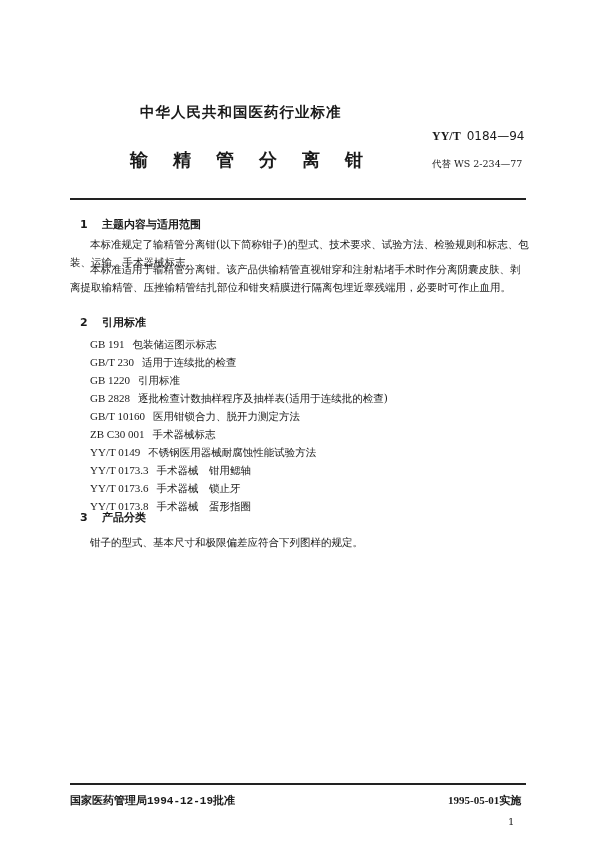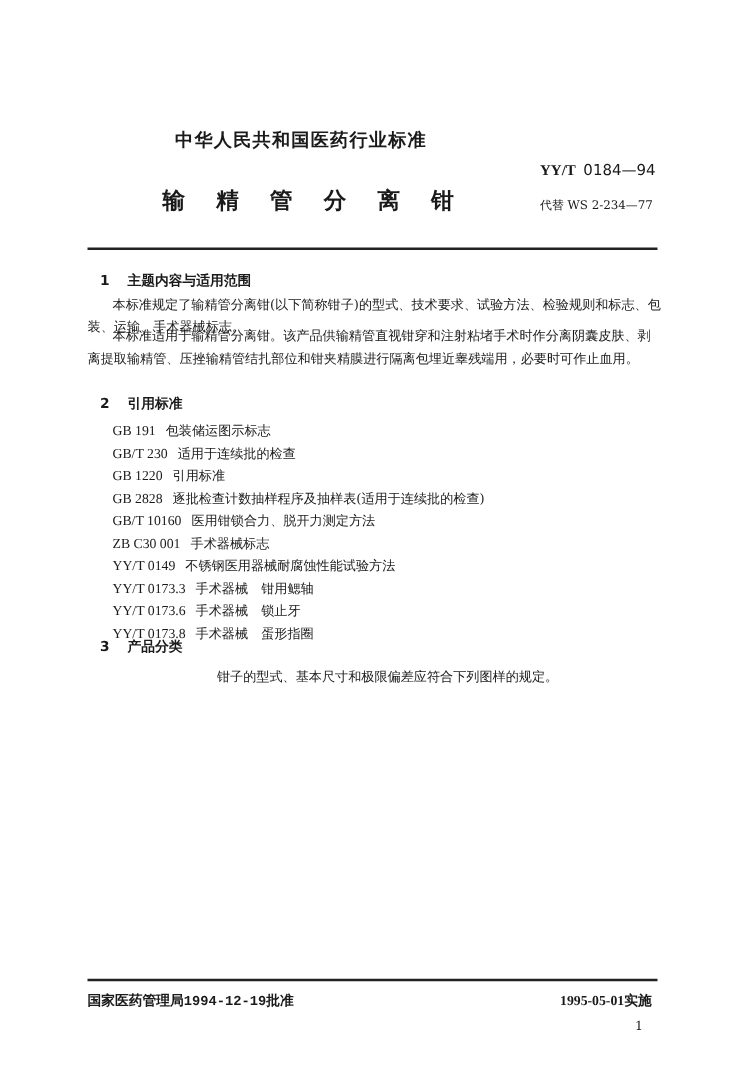--- a/index.html
+++ b/index.html
@@ -56,20 +56,20 @@
 <div class="abs ref" style="top:410px;"><span class="code">GB/T 10160</span><span>医用钳锁合力、脱开力测定方法</span></div>
 <div class="abs ref" style="top:428px;"><span class="code">ZB C30 001</span><span>手术器械标志</span></div>
 <div class="abs ref" style="top:446px;"><span class="code">YY/T 0149</span><span>不锈钢医用器械耐腐蚀性能试验方法</span></div>
 <div class="abs ref" style="top:464px;"><span class="code">YY/T 0173.3</span><span>手术器械　钳用鳃轴</span></div>
 <div class="abs ref" style="top:482px;"><span class="code">YY/T 0173.6</span><span>手术器械　锁止牙</span></div>
 <div class="abs ref" style="top:500px;"><span class="code">YY/T 0173.8</span><span>手术器械　蛋形指圈</span></div>
 
 <div class="abs sec-head" style="top:511px; top:510px;">
   <span class="n">3</span><span>产品分类</span>
 </div>
-<div class="abs para" style="top:533px;text-align:center;">
+<div class="abs para" style="top:533px;">
   <span class="indent"></span><span>钳子的型式、基本尺寸和极限偏差应符合下列图样的规定。</span>
 </div>
 
 <div class="rule" style="top:783px;"></div>
 <div class="abs footer-left">国家医药管理局1994-12-19批准</div>
 <div class="abs footer-right">1995-05-01实施</div>
 <div class="abs page-num">1</div>
 
 </body></html>

